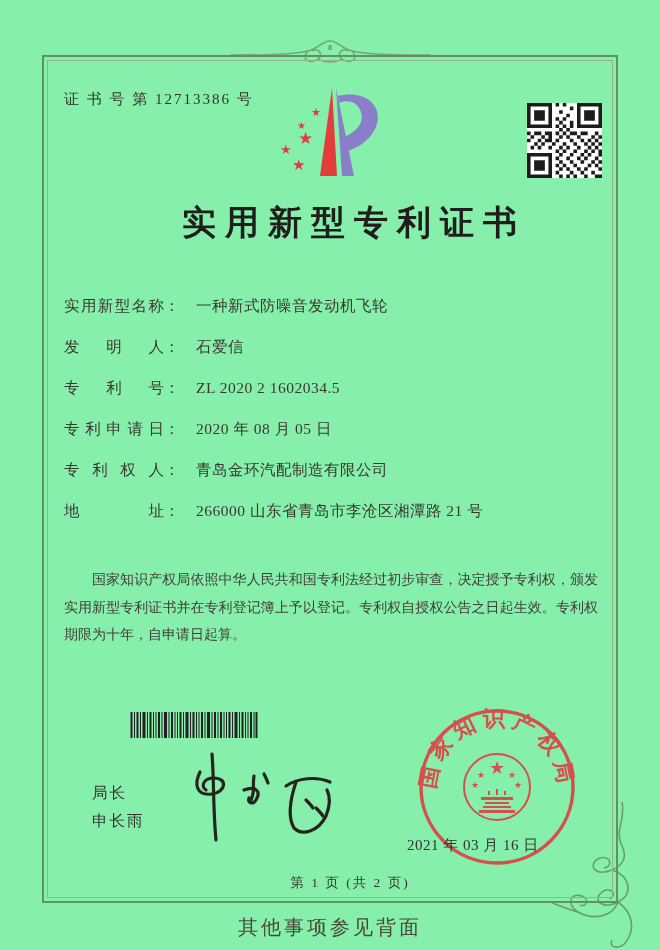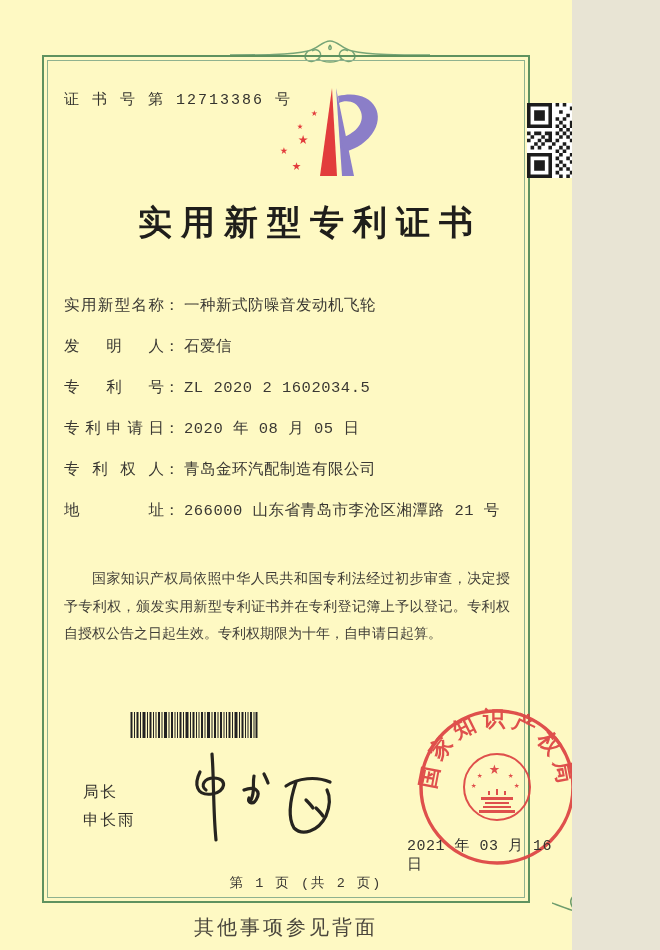--- a/index.html
+++ b/index.html
@@ -1,40 +1,40 @@
 <!DOCTYPE html>
 <html><head>
 <meta charset="utf-8">
 <style>
   html,body{margin:0;padding:0;background:#e8e4d4;}
-  .page{position:relative;width:572px;height:950px;background:#fef9c3;overflow:hidden;
-        font-family:Liberation Mono, monospace;color:#33312c;}
+  .page{position:relative;width:660px;height:950px;background:#86efac;overflow:hidden;
+        font-family:Liberation Serif, serif;color:#33312c;}
   
   .frame-outer{position:absolute;left:42px;top:55px;right:42px;bottom:47px;
                border:2px solid #5f925f;box-sizing:border-box;}
   .frame-inner{position:absolute;inset:3px;border:1px solid #8fb28f;}
   .cert-no{position:absolute;left:64px;top:90px;font-size:15px;letter-spacing:2px;color:#34332e;}
   .logo{position:absolute;left:268px;top:84px;}
   .qr{position:absolute;left:527px;top:103px;}
   .title{position:absolute;left:0;right:0;top:200px;text-align:center;font-size:34px;
          font-weight:bold;letter-spacing:9px;color:#1f1e1b;margin-left:48px;}
   .fields{position:absolute;left:64px;top:296px;right:60px;font-size:15.5px;color:#3a3833;}
   .frow{height:20px;line-height:20px;margin-bottom:21px;white-space:nowrap;}
   .flabel{display:inline-block;width:100px;text-align:justify;text-align-last:justify;
           text-justify:inter-character;vertical-align:top;}
   .fcolon{display:inline-block;width:14px;}
-  .fvalue{margin-left:6px;letter-spacing:0.5px;}
+  .fvalue{margin-left:18px;letter-spacing:0.5px;}
   .grant-row{display:flex;margin-top:1px;}
   .grant-left{width:294px;}
   .body-text{position:absolute;left:64px;right:62px;top:566px;font-size:14px;line-height:27.5px;
              text-align:justify;color:#403e38;}
   .body-text p{margin:0;text-indent:2em;}
   .barcode{position:absolute;left:130px;top:712px;}
   .director{position:absolute;left:83px;top:779px;font-size:15.5px;color:#33312c;}
-  .director div{height:28px;line-height:28px;letter-spacing:2px;}
+  .director div{height:28px;line-height:28px;letter-spacing:2px;margin-left:9px;}
   .signature{position:absolute;left:170px;top:750px;}
   .seal{position:absolute;left:405px;top:703px;opacity:.93;}
   .seal-date{position:absolute;left:407px;top:836px;font-size:15px;letter-spacing:0.5px;color:#353430;}
   .page-no{position:absolute;left:0;right:0;top:874px;text-align:center;font-size:13.5px;
            letter-spacing:2px;color:#3a3833;padding-left:40px;}
   .back-note{position:absolute;left:0;right:0;top:914px;text-align:center;font-size:20px;
              letter-spacing:3px;color:#4a463c;}
   .ornament-top{position:absolute;left:230px;top:37px;}
   .ornament-corner{position:absolute;left:552px;top:800px;}
 </style>

